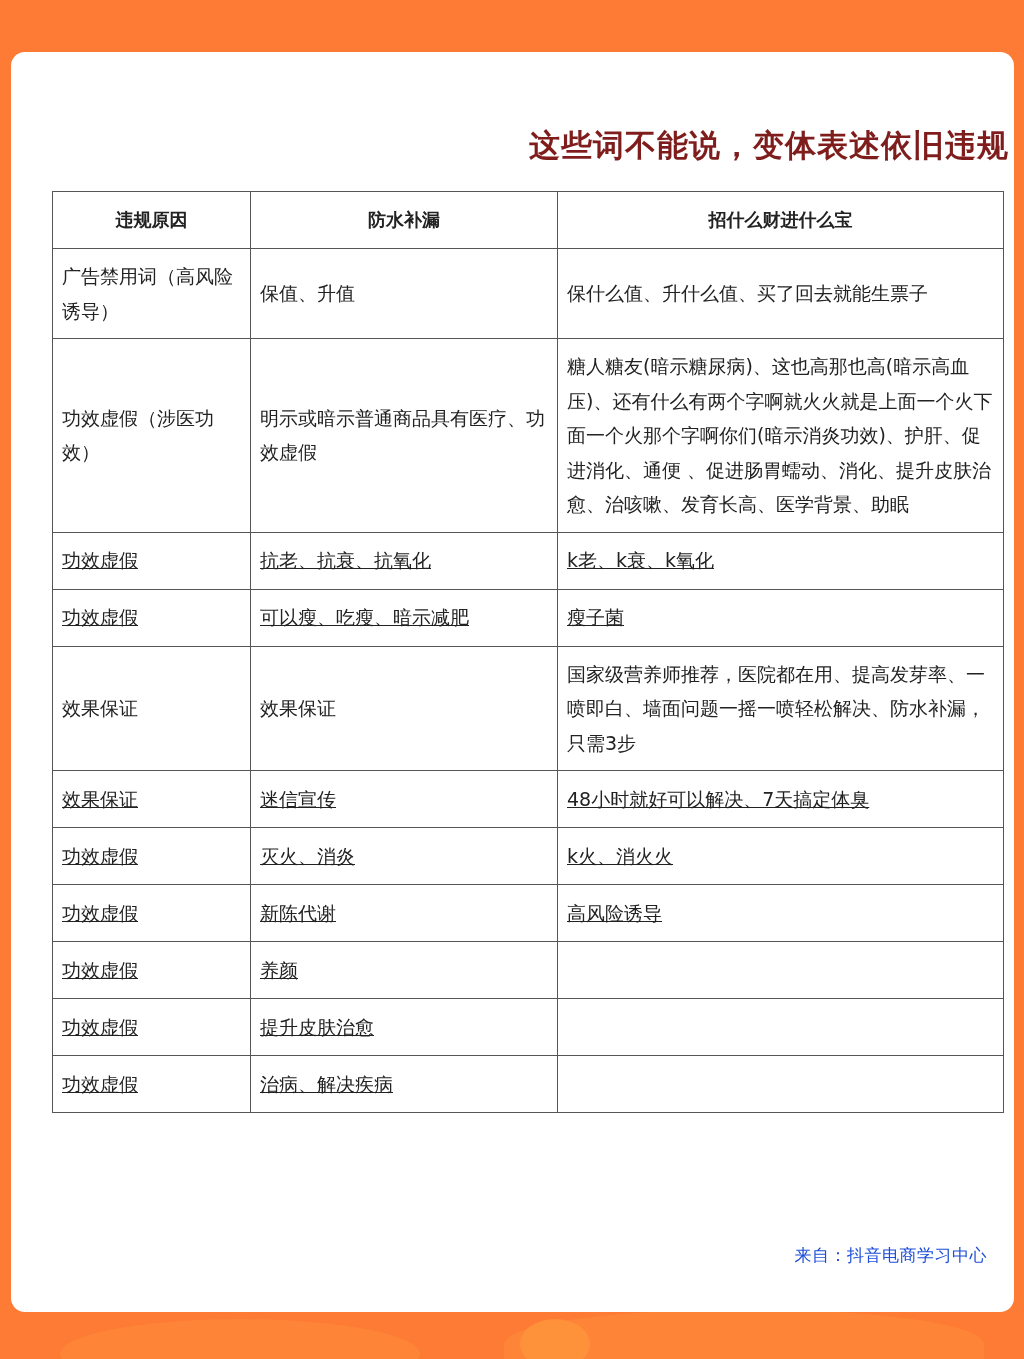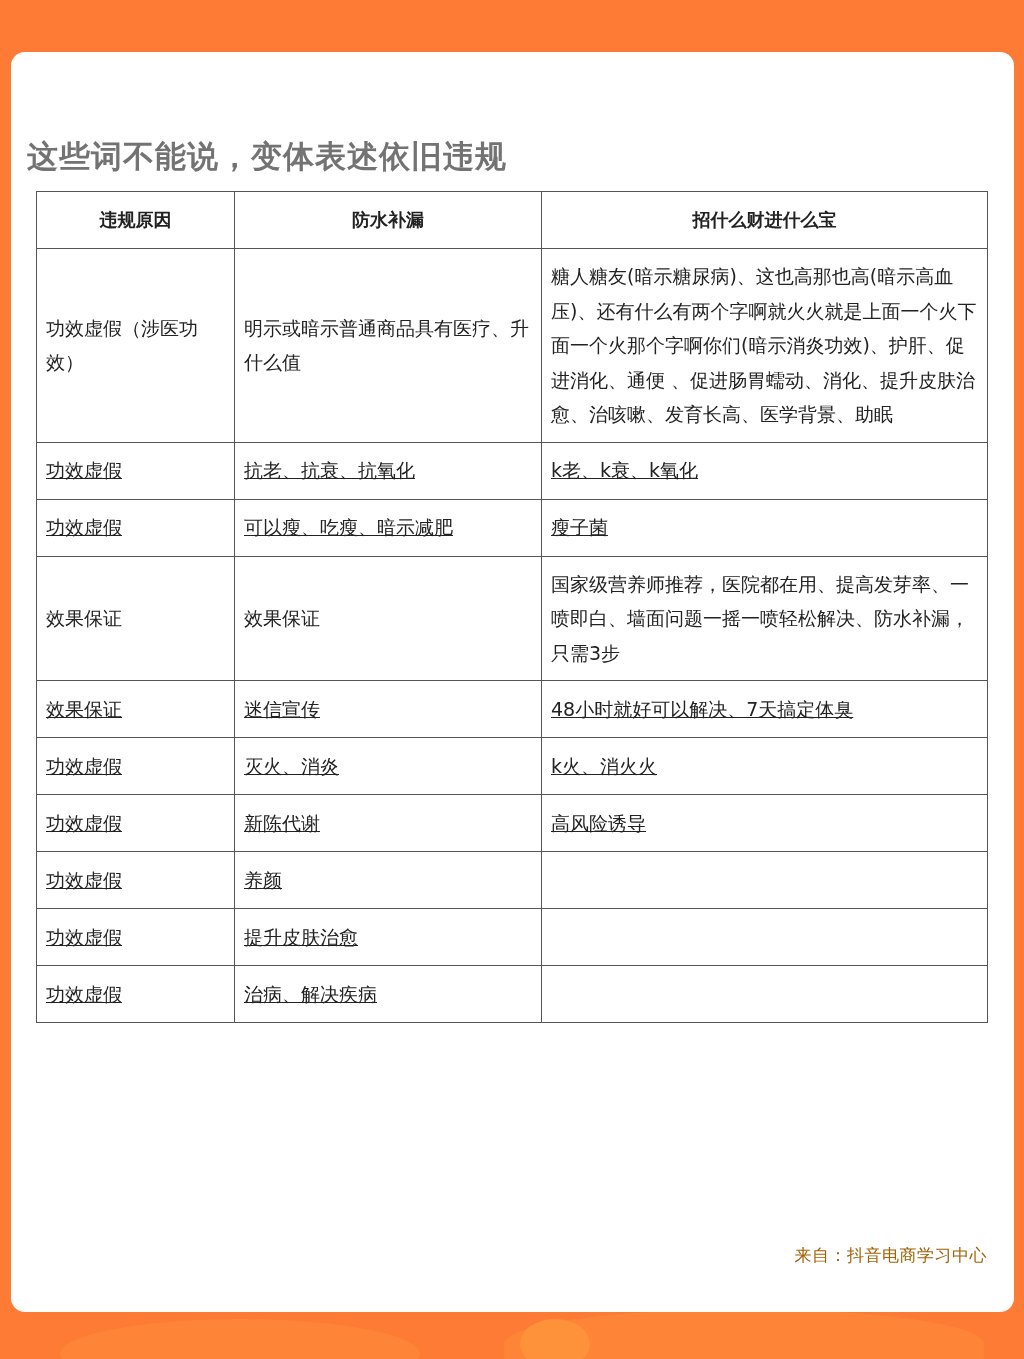--- a/index.html
+++ b/index.html
@@ -54,30 +54,30 @@
       width: 1003px;
       height: 1260px;
       background: #ffffff;
       border-radius: 14px;
     }
     .title {
       position: absolute;
       left: 0;
       right: 0;
       top: 68px;
-      text-align: left;
+      text-align: right;
       font-size: 31px;
       font-weight: bold;
-      color: #737373;
+      color: #7f1d1d;
       letter-spacing: 1px;
-      margin: 16px;
+      margin: 5px;
     }
     table.rules {
       position: absolute;
-      left: 25px;
+      left: 41px;
       top: 139px;
       width: 951px;
       border-collapse: collapse;
       table-layout: fixed;
     }
     table.rules col.c1 { width: 198px; }
     table.rules col.c2 { width: 307px; }
     table.rules col.c3 { width: 446px; }
     table.rules th, table.rules td {
       border: 1.5px solid #555555;
@@ -101,21 +101,21 @@
     }
     table.rules tr.single td {
       height: 36px;
       text-decoration: underline;
     }
     .source {
       position: absolute;
       right: 27px;
       top: 1192px;
       font-size: 17px;
-      color: #a16207;
+      color: #1d4ed8;
       letter-spacing: 0.5px;
     }
   </style>
 </head>
 <body>
 
 <div class="deco">
   <div class="wave1"></div>
   <div class="blob"></div>
   <div class="wave2"></div>
@@ -132,22 +132,27 @@
     </colgroup>
     <thead>
       <tr>
         <th>违规原因</th>
         <th>防水补漏</th>
         <th>招什么财进什么宝</th>
       </tr>
     </thead>
     <tbody>
       <tr>
+        <td>广告禁用词（高风险诱导）</td>
+        <td>保值、升值</td>
+        <td>保什么值、升什么值、买了回去就能生票子</td>
+      </tr>
+      <tr>
         <td>功效虚假（涉医功效）</td>
-        <td>明示或暗示普通商品具有医疗、升什么值</td>
+        <td>明示或暗示普通商品具有医疗、功效虚假</td>
         <td>糖人糖友(暗示糖尿病)、这也高那也高(暗示高血压)、还有什么有两个字啊就火火就是上面一个火下面一个火那个字啊你们(暗示消炎功效)、护肝、促进消化、通便 、促进肠胃蠕动、消化、提升皮肤治愈、治咳嗽、发育长高、医学背景、助眠</td>
       </tr>
       <tr class="single">
         <td>功效虚假</td>
         <td>抗老、抗衰、抗氧化</td>
         <td>k老、k衰、k氧化</td>
       </tr>
       <tr class="single">
         <td>功效虚假</td>
         <td>可以瘦、吃瘦、暗示减肥</td>

